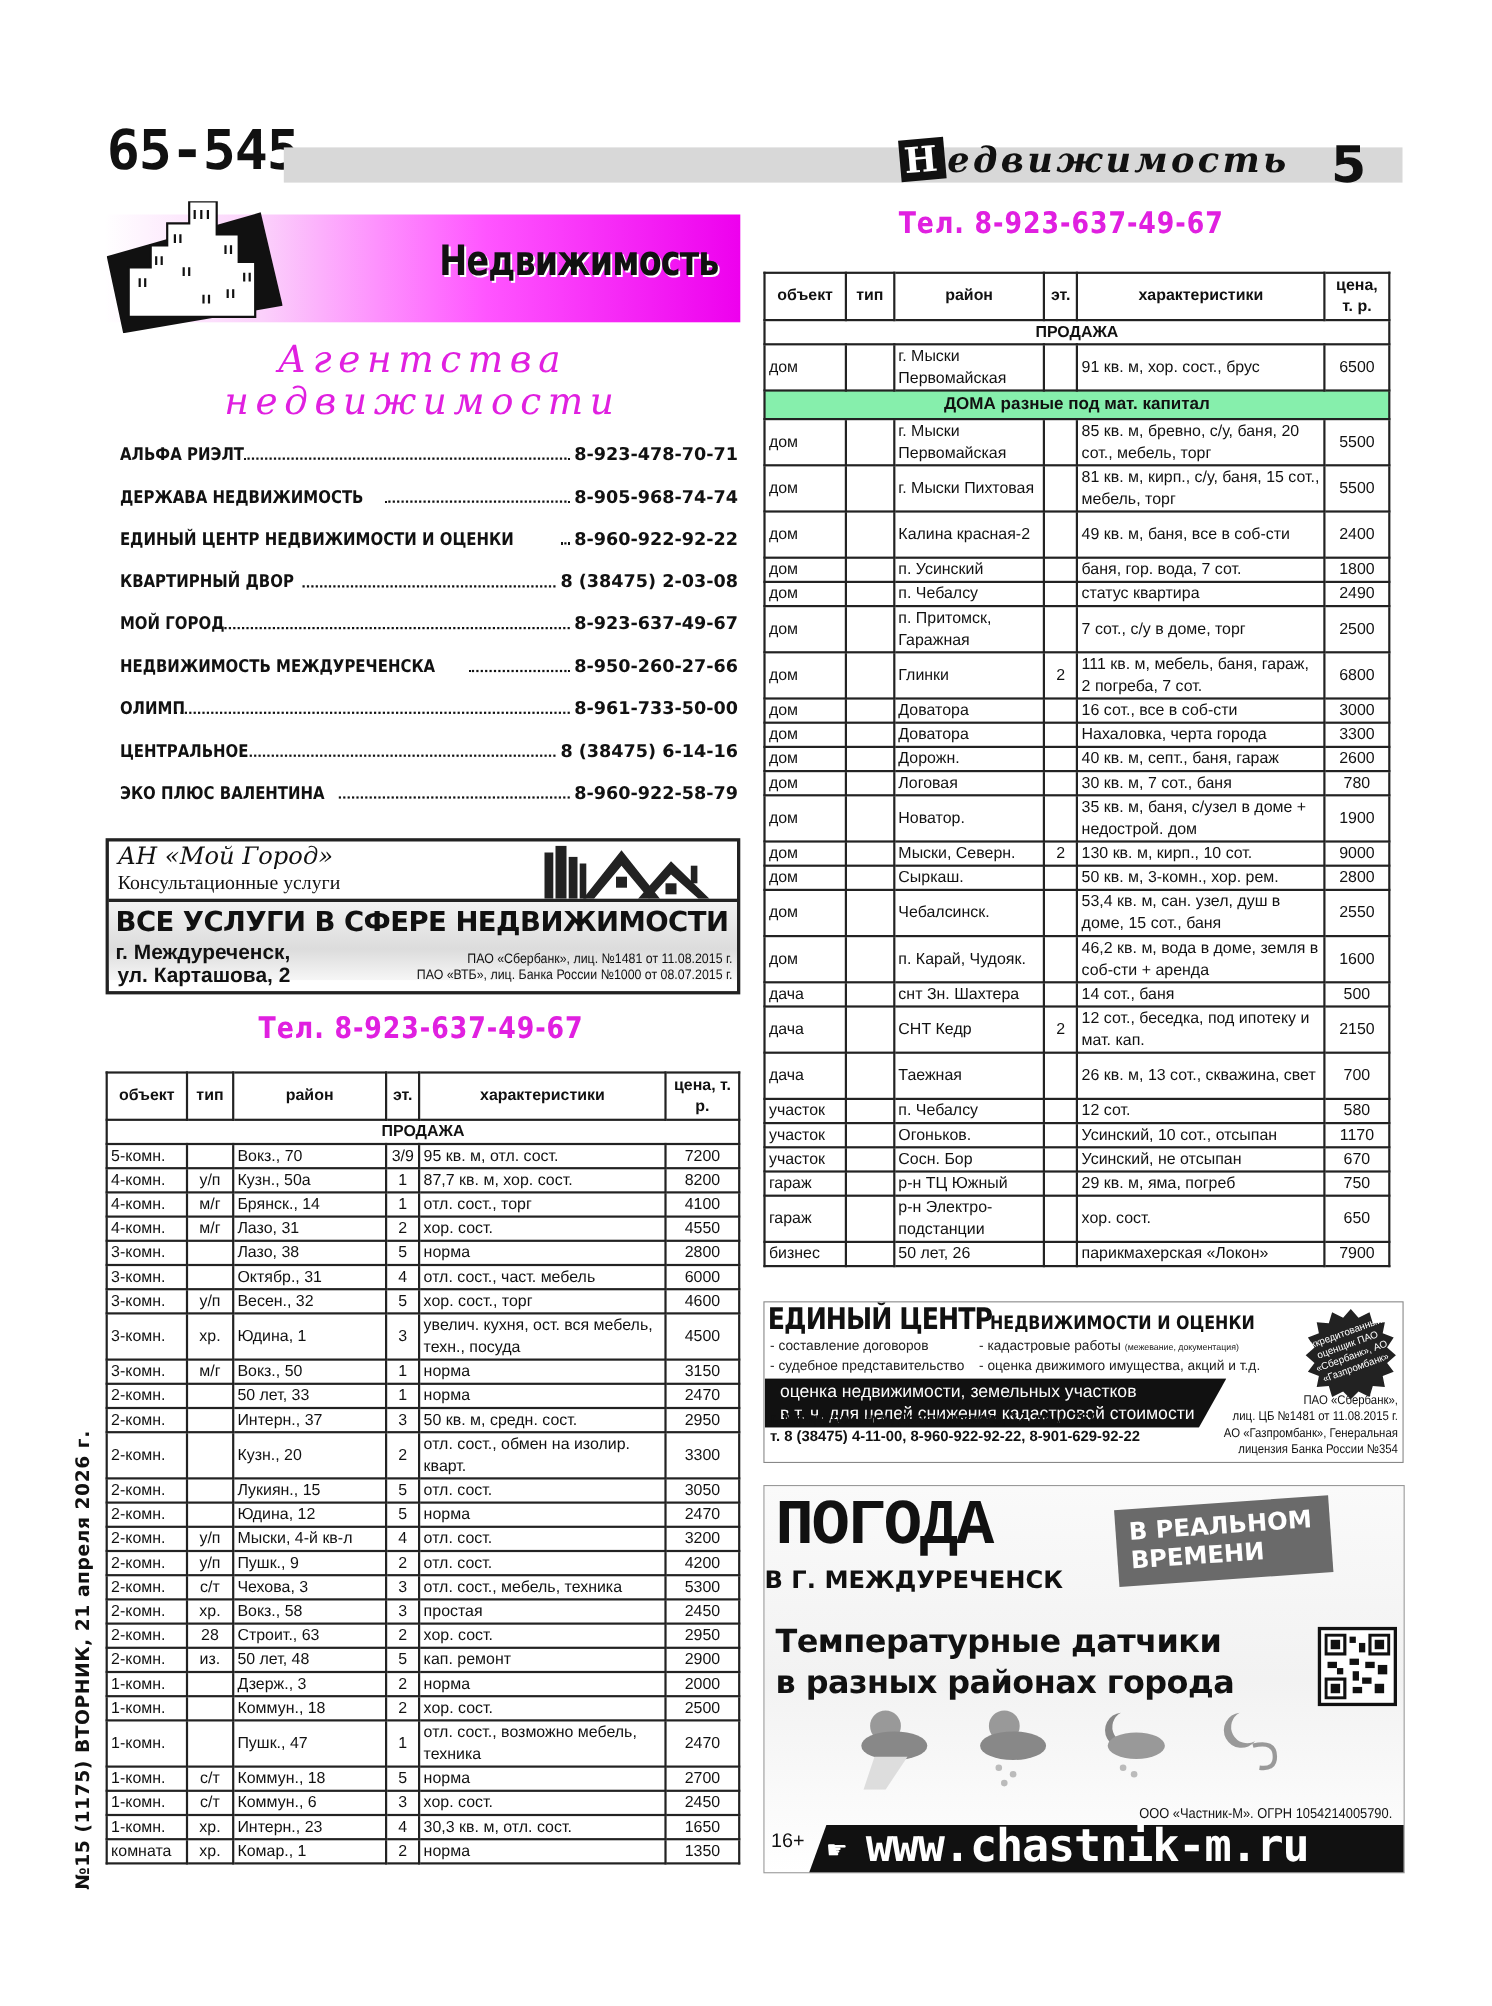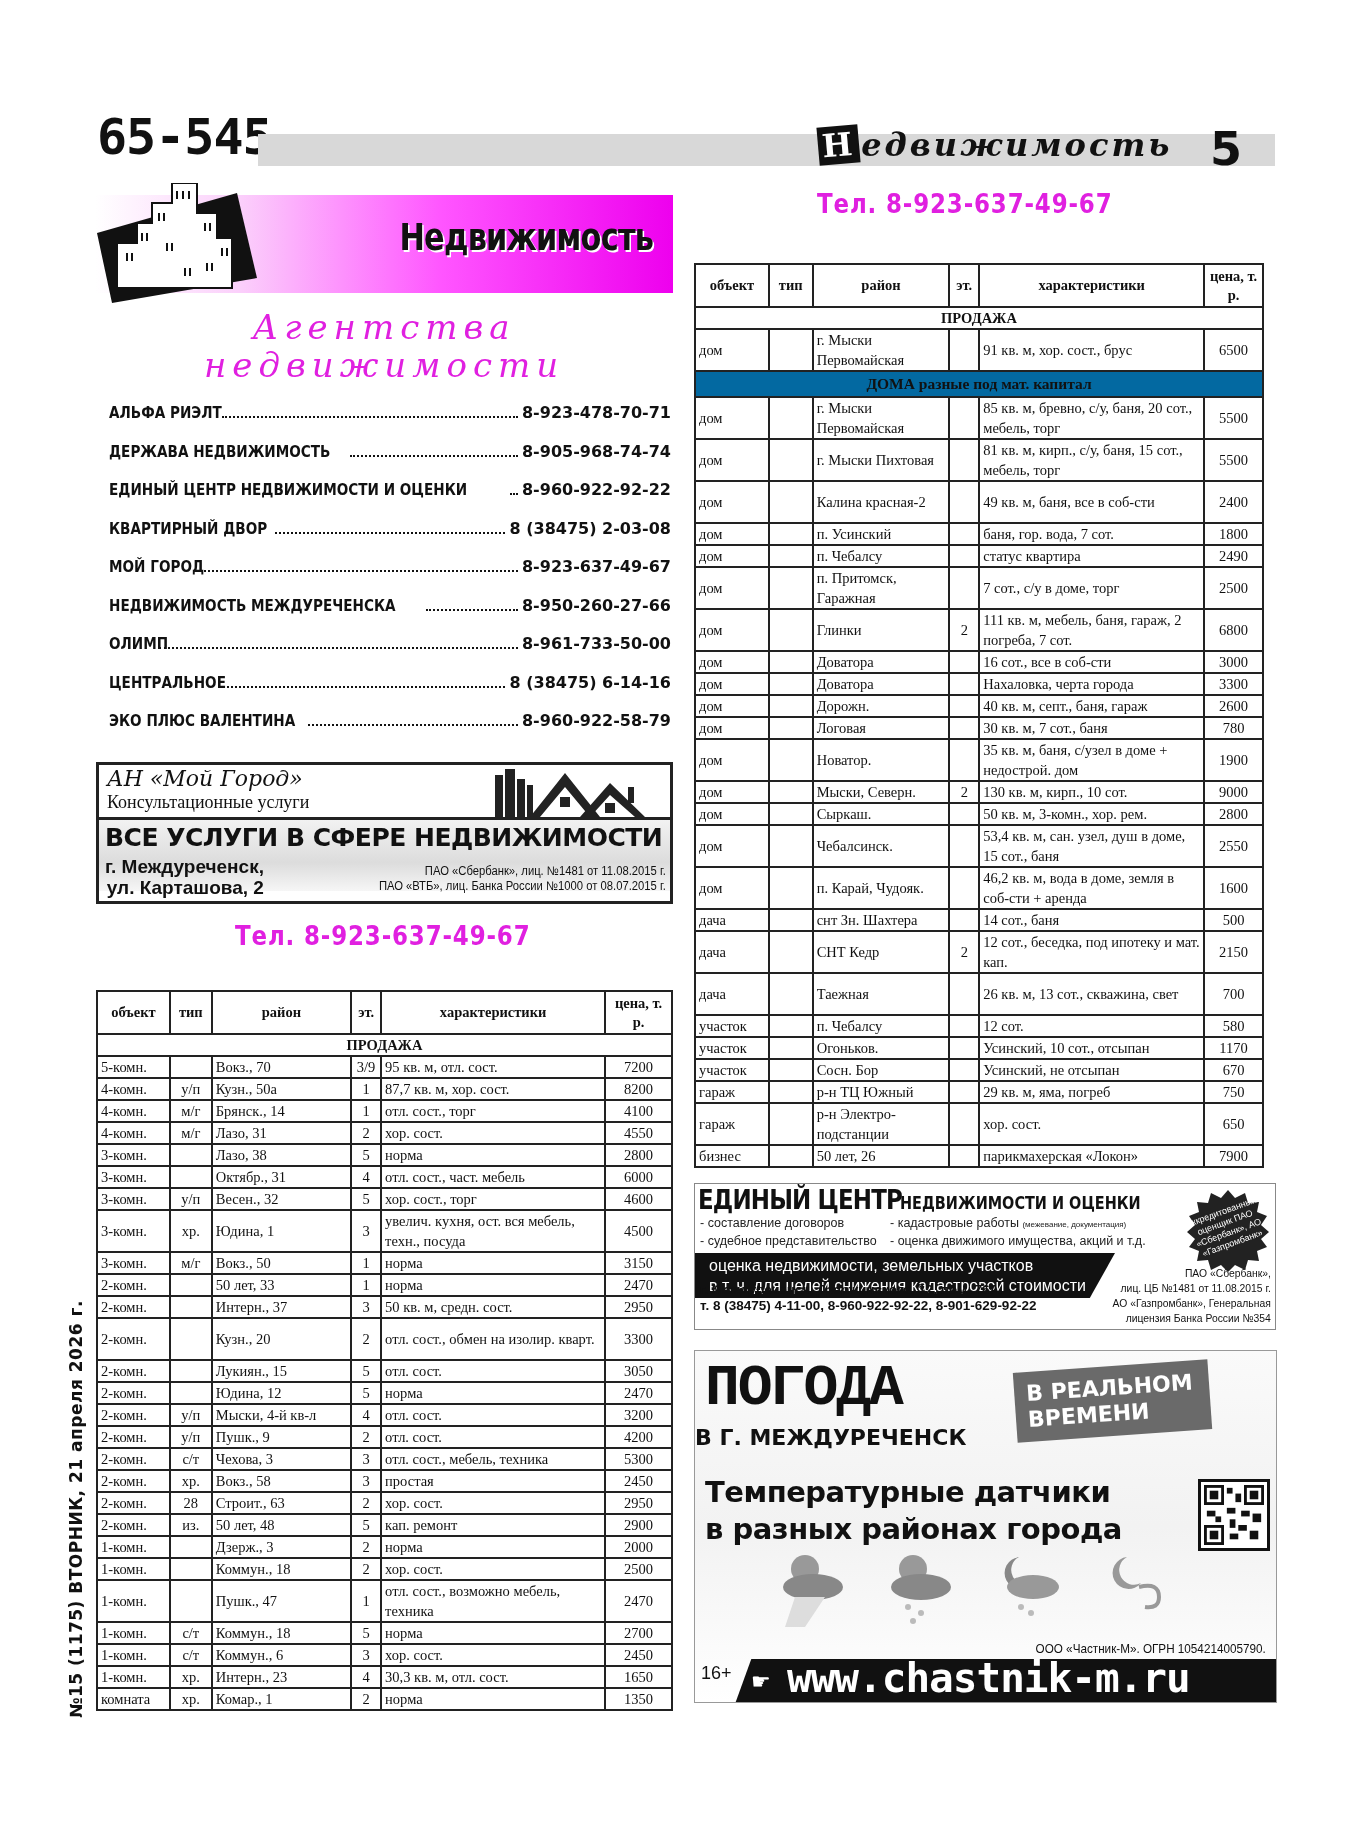--- a/index.html
+++ b/index.html
@@ -33,26 +33,26 @@
   .ad-mg-sub { font-family: "Liberation Serif", serif; font-size: 18px; line-height: 22px; }
   .ad-mg-houses { position: absolute; right: 20px; top: 0; width: 160px; height: 52px; }
   .ad-mg-bottom { background: linear-gradient(180deg,#f2f2f2,#dcdcdc 60%, #f6f6f6); height: 71px; padding: 0 6px; position: relative; }
   .ad-mg-slogan { font-family: "DejaVu Sans", sans-serif; font-weight: bold; font-size: 25px; line-height: 36px; letter-spacing: -0.5px; }
   .ad-mg-addr { position: absolute; left: 6px; top: 36px; font-family: Liberation Sans, sans-serif; font-weight: bold; font-size: 19px; line-height: 21px; text-align: right; }
   .ad-mg-lic { position: absolute; right: 4px; top: 44px; text-align: right; font-size: 12.5px; line-height: 15px; transform: scaleX(0.9); transform-origin: right; }
 
   .tel-pink { position: absolute; font-family: "DejaVu Sans", sans-serif; font-weight: bold; color: #e020e0; font-size: 27px; letter-spacing: 1px; transform: scaleX(0.85); transform-origin: left; }
 
   
-  table.listing { position: absolute; border-collapse: collapse; font-family: Liberation Serif, serif; font-size: 14.5px; margin-top: 16px; }
+  table.listing { position: absolute; border-collapse: collapse; font-family: Liberation Sans, sans-serif; font-size: 14.5px; }
   table.listing th, table.listing td { border: 2px solid #222; padding: 0 3px; line-height: 20px; }
   table.listing th { font-weight: bold; font-size: 14.5px; text-align: center; height: 43px; line-height: 19px; }
   table.listing td.c { text-align: center; }
   table.listing td.section { text-align: center; font-weight: bold; height: 22px; }
-  table.listing td.section.grey { background: #0369a1; font-size: 15.5px; height: 26px; }
+  table.listing td.section.grey { background: #86efac; font-size: 15.5px; height: 26px; }
   table.listing tr.tall td { height: 42px; }
   table.listing tr.row td { height: 22px; }
 
   
   .issue-vert { position: absolute; left: 66px; top: 1718px; transform: rotate(-90deg); transform-origin: left top; font-family: "DejaVu Sans", sans-serif; font-weight: bold; font-size: 17px; white-space: nowrap; letter-spacing: 0.5px; }
 
   
   .ad-ec { position: absolute; left: 694px; top: 1183px; width: 582px; height: 147px; border: 1px solid #888; background: #fff; overflow: hidden; }
   .ad-ec-title { position: absolute; left: 3px; top: 0; font-family: "DejaVu Sans", sans-serif; font-weight: bold; white-space: nowrap; }
   .ad-ec-title .big { font-size: 27px; letter-spacing: -1px; display: inline-block; transform: scaleX(0.85); transform-origin: left; }

